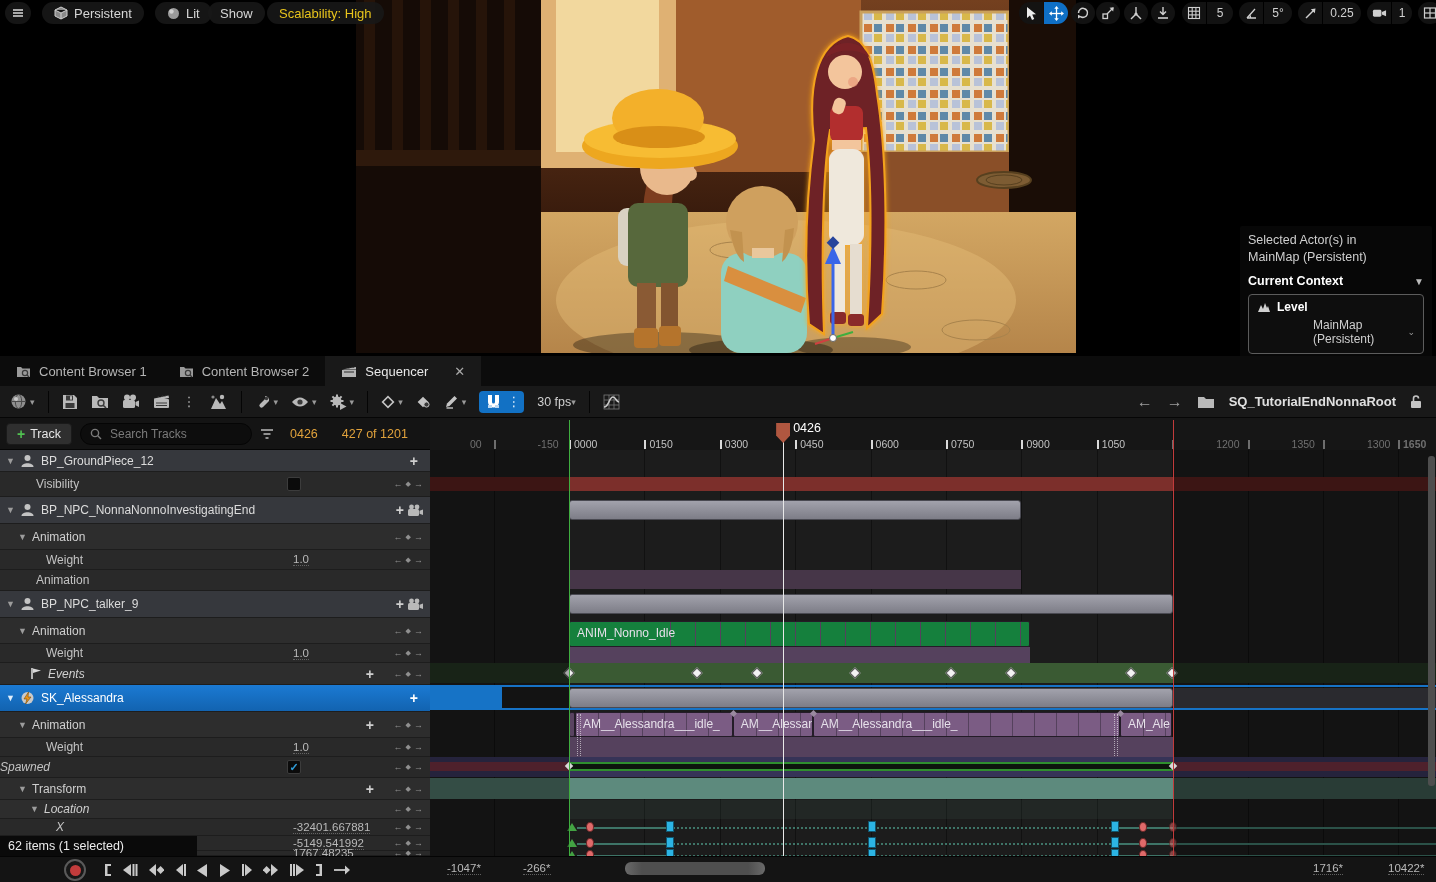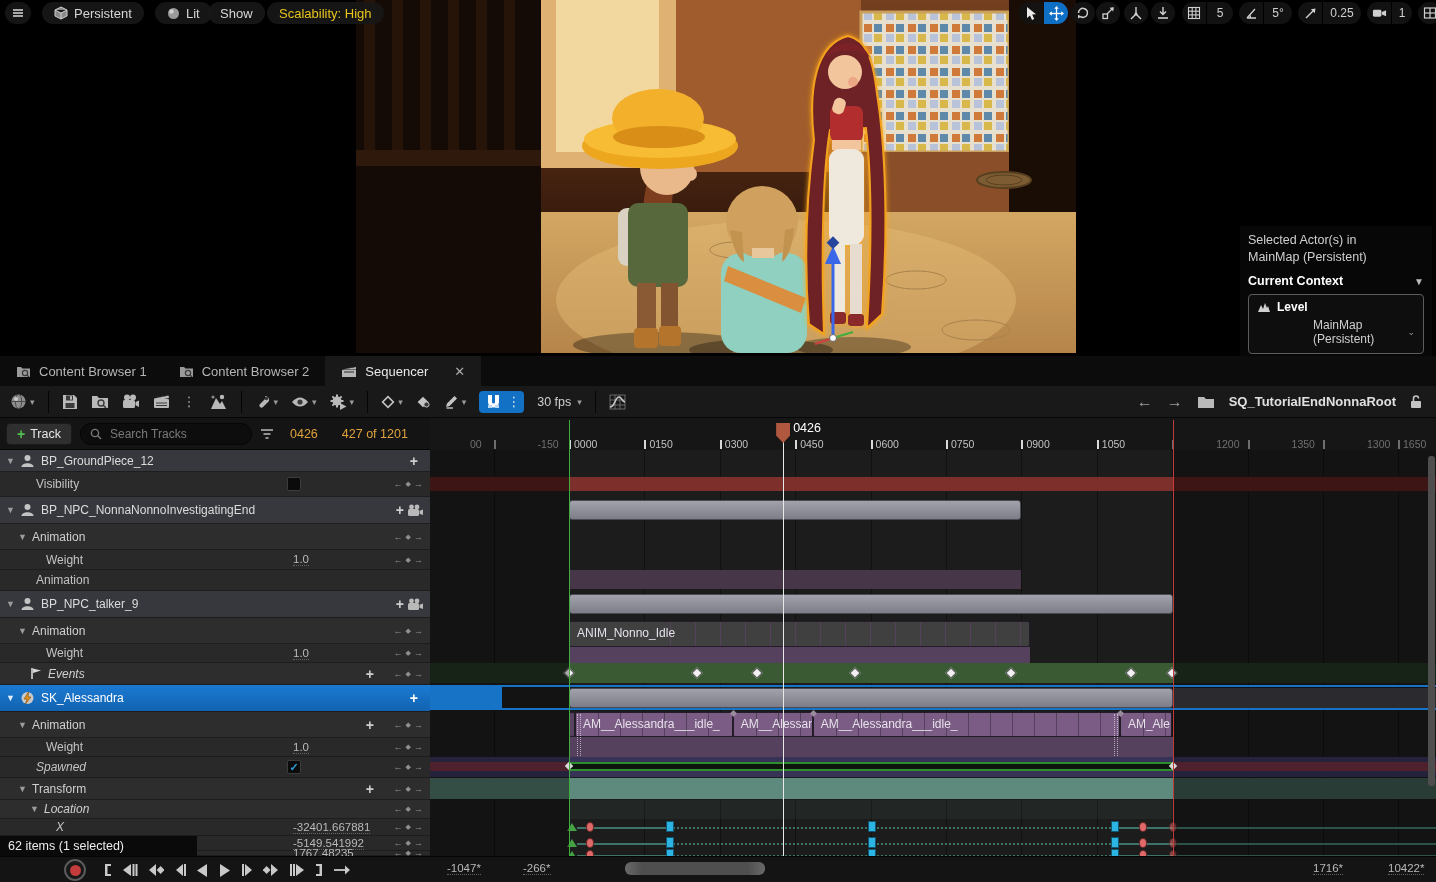--- a/index.html
+++ b/index.html
@@ -38,21 +38,21 @@
 
   
   .seqtb{position:absolute;left:0;top:386px;width:1436px;height:32px;background:#191919;
          display:flex;align-items:center;padding:0 10px;gap:13px;border-bottom:1px solid #060606;}
   .sep{width:1px;height:22px;background:#050505;}
   .ticon{display:flex;align-items:center;gap:3px;color:#c4c4c4;}
   .car{font-size:9px;color:#9a9a9a;}
   .dots{color:#b5b5b5;font-size:13px;letter-spacing:0;}
   .magnetpill{display:flex;align-items:center;background:#1271c4;border-radius:4px;padding:3px 4px 3px 7px;gap:6px;}
   .magnetpill .dots{color:#dfeefc;}
-  .fps{display:flex;align-items:center;gap:6px;color:#cfcfcf;font-size:12.5px;}
+  .fps{display:flex;align-items:center;gap:0;color:#cfcfcf;font-size:12.5px;}
   .tbright{margin-left:auto;display:flex;align-items:center;gap:14px;padding-right:4px;}
   .navarrow{color:#9f9f9f;font-size:16px;}
   .seqname{color:#e0e0e0;font-size:13px;font-weight:bold;}
 
   
   .trackbar{position:absolute;left:0;top:418px;width:1436px;height:32px;background:#141414;border-bottom:1px solid #050505;}
   .tbleft{position:absolute;left:0;top:0;width:430px;height:32px;display:flex;align-items:center;gap:8px;padding:0 6px;}
   .trackbtn{display:flex;align-items:center;gap:5px;background:#2f2f2f;border:1px solid #1a1a1a;border-radius:4px;
             height:22px;padding:0 10px;color:#e6e6e6;font-size:12.5px;}
   .trackbtn .plus{color:#51c151;font-weight:bold;font-size:14px;}
@@ -607,21 +607,21 @@
         <div class="ticklab" style="left: 596.4px;">0900</div>
         <div class="tick" style="left: 666.8px;"></div>
         <div class="ticklab" style="left: 671.8px;">1050</div>
         <div class="tick dim" style="left: 742.2px;"></div>
         <div class="ticklab dim" style="left: 747.2px;">1200</div>
         <div class="tick dim" style="left: 817.6px;"></div>
         <div class="ticklab dim" style="left: 822.6px;">1350</div>
         <div class="tick dim" style="left: 893px;"></div>
         <div class="ticklab dim" style="left: 898px;">1300</div>
         <div class="tick dim" style="left: 968.4px;"></div>
-        <div class="ticklab dim" style="left: 934px;">1650</div>
+        <div class="ticklab dim" style="left: 934px; font-weight: bold;">1650</div>
       </div>
   </div>
 
   <div class="tracks">
     <div class="timeline" id="tl">
         <div class="gridline" style="left: 63.6px;"></div>
         <div class="gridline" style="left: 139px;"></div>
         <div class="gridline" style="left: 214.4px;"></div>
         <div class="gridline" style="left: 289.8px;"></div>
         <div class="gridline" style="left: 365.2px;"></div>
@@ -631,21 +631,21 @@
         <div class="gridline" style="left: 666.8px;"></div>
         <div class="gridline" style="left: 742.2px;"></div>
         <div class="gridline" style="left: 817.6px;"></div>
         <div class="gridline" style="left: 893px;"></div>
         <div class="gridline" style="left: 968.4px;"></div>
         <div class="lane" style="left: 0px; top: 27px; width: 1006px; height: 14px; background: rgb(87, 31, 30);"></div>
         <div class="lane" style="left: 139px; top: 27px; width: 603.703px; height: 14px; background: rgb(124, 47, 43);"></div>
         <div class="graybar" style="left: 139px; top: 50px; width: 452.4px; height: 20px;"></div>
         <div class="lane" style="left: 139px; top: 120px; width: 452.4px; height: 19px; background: rgb(70, 54, 72);"></div>
         <div class="graybar" style="left: 139px; top: 144px; width: 603.703px; height: 20px;"></div>
-        <div class="clip" style="left: 139px; top: 171px; width: 460.945px; height: 26px; background: #404040; border: 1px solid rgb(36, 28, 40);">
+        <div class="clip" style="left: 139px; top: 171px; width: 460.945px; height: 26px; background: #15803d; border: 1px solid rgb(36, 28, 40);">
           <div class="notch" style="left: 100px; height: 26px;"></div>
           <div class="notch" style="left: 125px; height: 26px;"></div>
           <div class="notch" style="left: 150px; height: 26px;"></div>
           <div class="notch" style="left: 175px; height: 26px;"></div>
           <div class="notch" style="left: 200px; height: 26px;"></div>
           <div class="notch" style="left: 225px; height: 26px;"></div>
           <div class="notch" style="left: 250px; height: 26px;"></div>
           <div class="notch" style="left: 275px; height: 26px;"></div>
           <div class="notch" style="left: 300px; height: 26px;"></div>
           <div class="notch" style="left: 325px; height: 26px;"></div>
@@ -898,21 +898,21 @@
         </div>
         <div class="trow prop" style="top: 288px; height: 19px; padding-left: 46px;">
           <span class="lab">Weight</span>
           <span class="rval">1.0</span>
           <span class="rnav">
             <span>←</span>
             <span class="mid">◆</span>
             <span>→</span>
           </span>
         </div>
-        <div class="trow prop" style="top: 307px; height: 21px; padding-left: 36px;">
+        <div class="trow prop" style="top: 307px; height: 21px; ">
           <span class="lab it">Spawned</span>
           <span class="rcheck">✓</span>
           <span class="rnav">
             <span>←</span>
             <span class="mid">◆</span>
             <span>→</span>
           </span>
         </div>
         <div class="trow group" style="top: 328px; height: 22px; padding-left: 18px;">
           <span class="exp">▼</span>

